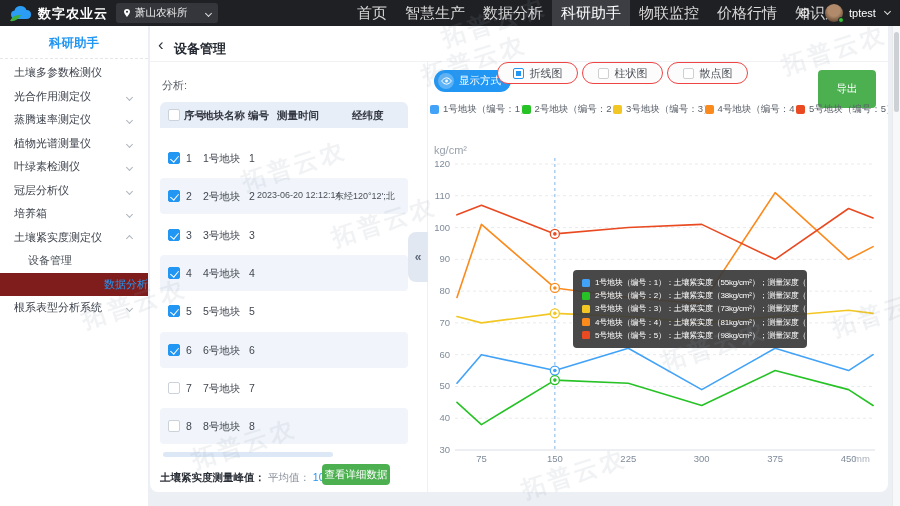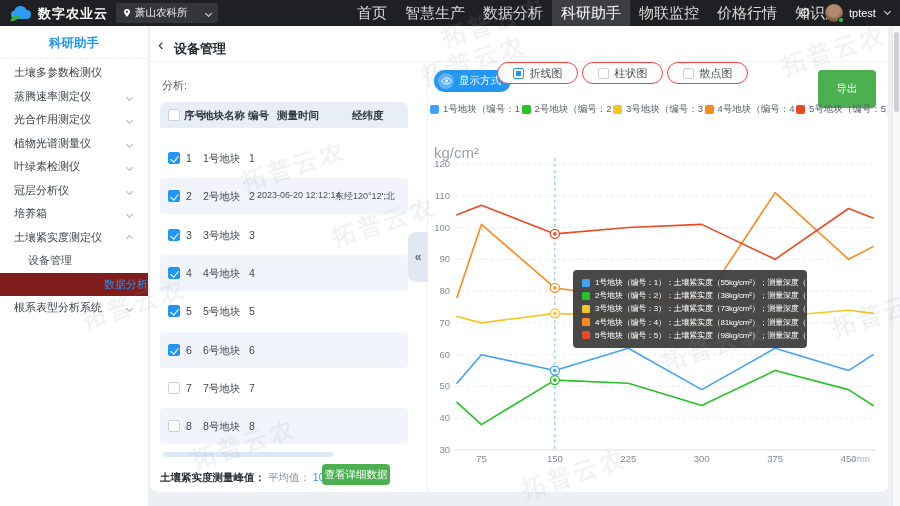--- a/index.html
+++ b/index.html
@@ -75,21 +75,21 @@
   .type-pill{position:absolute;top:62px;width:81px;height:22px;background:#fcfcfc;border:1px solid #ef4444;border-radius:11px;display:flex;align-items:center;justify-content:center;font-size:11px;color:#4c5157;cursor:pointer;}
   .tp-cb{width:11px;height:11px;border:1px solid #cfcfcf;border-radius:2px;background:#fff;margin-right:6px;display:flex;align-items:center;justify-content:center;}
   .tp-cb.on{border-color:#2196f3;}
   .tp-cb.on i{width:5px;height:5px;background:#2196f3;display:block;}
   .export-btn{position:absolute;left:818px;top:70px;width:58px;height:38px;background:#4cb050;border:none;border-radius:4px;color:#fff;font-size:10.5px;cursor:pointer;padding:0;}
 
   .legend{position:absolute;left:430px;top:101px;width:458px;height:16px;display:flex;}
   .lg-item{width:91.5px;display:flex;align-items:center;font-size:9.5px;color:#5a6069;cursor:pointer;white-space:nowrap;overflow:hidden;}
   .lg-sw{width:9px;height:9px;border-radius:2px;margin-right:4px;flex:none;}
 
-  .y-unit{position:absolute;left:434px;top:144px;font-size:15px;color:#98a1ac;}
+  .y-unit{position:absolute;left:434px;top:144px;font-size:11px;color:#98a1ac;}
   #chart-svg{position:absolute;left:432px;top:152px;}
 
   .tooltip{position:absolute;left:573px;top:270px;background:rgba(58,58,58,.93);border-radius:4px;padding:6px 9px;z-index:5;width:234px;overflow:hidden;}
   .tt-row{display:flex;align-items:center;height:13.2px;white-space:nowrap;}
   .tt-sw{width:8px;height:8px;border-radius:1.5px;margin-right:5px;flex:none;}
   .tt-tx{font-size:8px;color:#fff;letter-spacing:-0.2px;}
 
   .vscroll{position:absolute;left:892px;top:26px;width:8px;height:480px;background:#f7f8f9;border-left:1px solid #eaeaea;}
   .vthumb{position:absolute;left:1px;top:6px;width:5px;height:80px;border-radius:3px;background:#cdd0d4;cursor:pointer;}
 
@@ -128,22 +128,22 @@
       </div>
     <div class="uname">tptest</div>
     <span class="chv white uchev"></span>
   </div>
 
   <div class="sidebar">
     <div class="side-title">科研助手</div>
     <hr class="side-hr">
     <div id="side-list">
         <div class="side-item"><span>土壤多参数检测仪</span></div>
+        <div class="side-item"><span>光合作用测定仪</span><span class="chv"></span></div>
         <div class="side-item"><span>蒸腾速率测定仪</span><span class="chv"></span></div>
-        <div class="side-item"><span>光合作用测定仪</span><span class="chv"></span></div>
         <div class="side-item"><span>植物光谱测量仪</span><span class="chv"></span></div>
         <div class="side-item"><span>叶绿素检测仪</span><span class="chv"></span></div>
         <div class="side-item"><span>冠层分析仪</span><span class="chv"></span></div>
         <div class="side-item"><span>培养箱</span><span class="chv"></span></div>
         <div class="side-item"><span>土壤紧实度测定仪</span><span class="chv up"></span></div>
         <div class="side-item sub"><span>设备管理</span></div>
         <div class="side-item sub active"><span>数据分析</span></div>
         <div class="side-item"><span>根系表型分析系统</span><span class="chv"></span></div>
       </div>
   </div>

